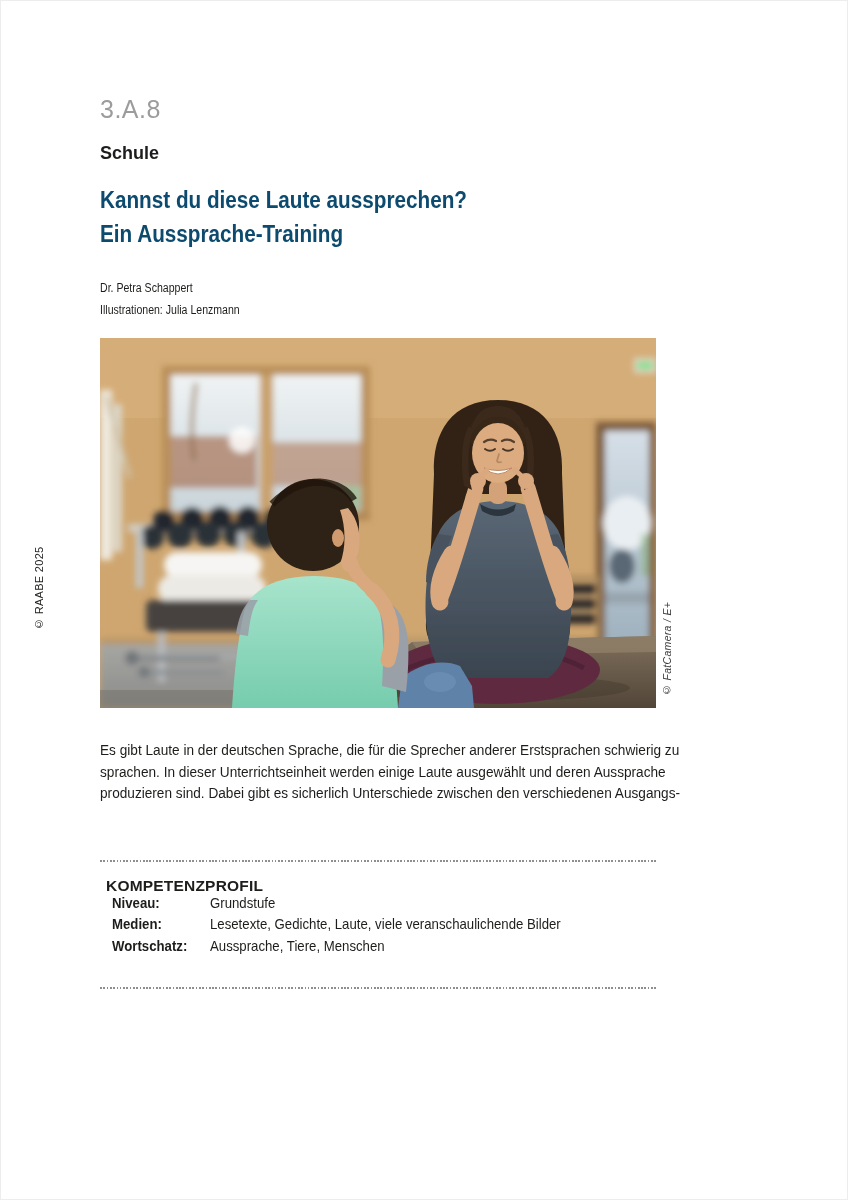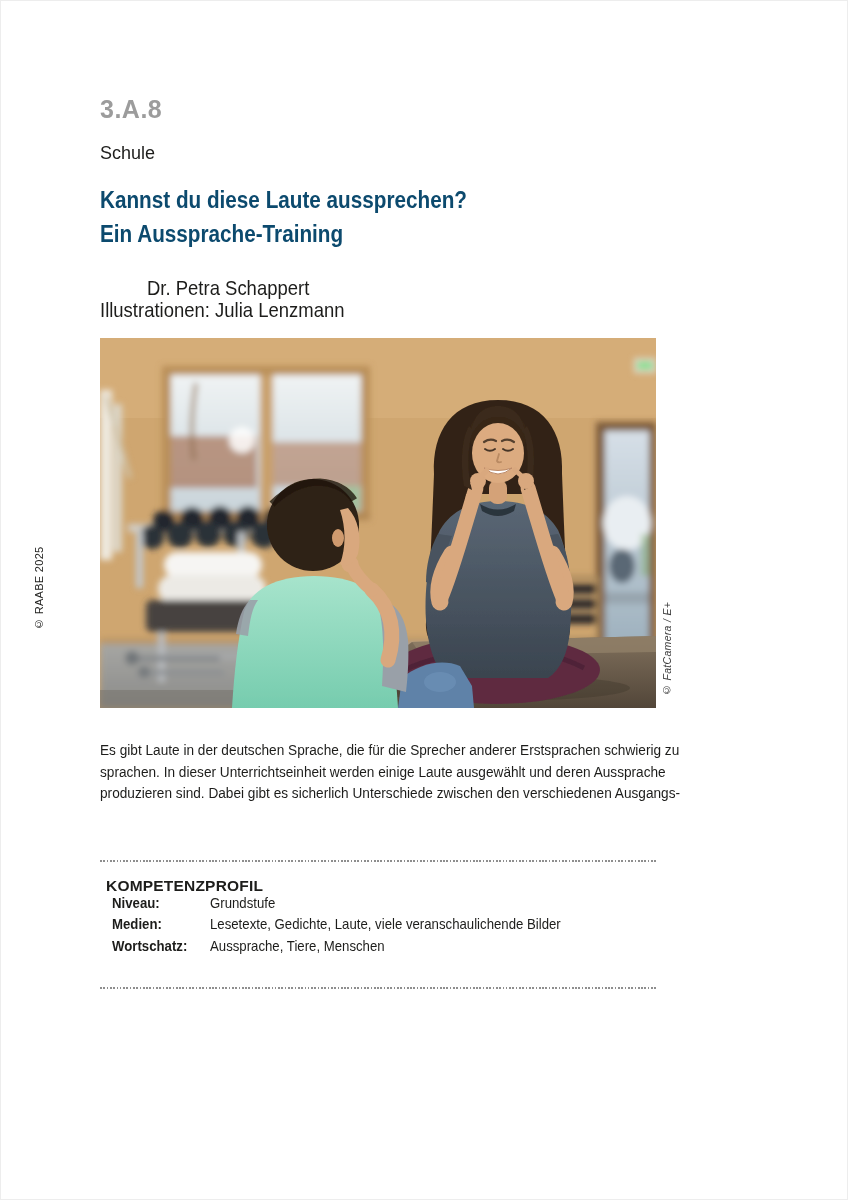--- a/index.html
+++ b/index.html
@@ -13,33 +13,33 @@
     color: #1d1d1b;
     overflow: hidden;
     box-shadow: inset 0 0 0 1px #ededed;
   }
   
   .cx  { display: inline-block; transform: scaleX(0.88); transform-origin: 0 50%; white-space: pre; }
   .cxt { display: inline-block; transform: scaleX(0.90); transform-origin: 0 50%; white-space: pre; }
 
   .unit-code {
     position: absolute; left: 100px; top: 95px;
-    font-size: 25px; font-weight: bold; color: #9c9c9c; letter-spacing: .5px;
+    font-size: 25px; font-weight: normal; color: #9c9c9c; letter-spacing: .5px;
   }
   .category {
     position: absolute; left: 100px; top: 143px;
-    font-size: 18px; color: #1d1d1b;
+    font-size: 18px; color: #1d1d1b; font-weight: bold;
   }
   .title {
     position: absolute; left: 100px; top: 184px;
     font-size: 23px; font-weight: bold; line-height: 33.5px; color: #0c4a6e;
   }
   .authors {
     position: absolute; left: 100px; top: 277px;
-    font-size: 21px; line-height: 22px; text-align: center;
+    font-size: 12px; line-height: 22px;
   }
   .photo-frame {
     position: absolute; left: 100px; top: 338px;
     width: 556px; height: 370px; overflow: hidden; background: #cfa670;
   }
   .photo-frame svg { display: block; width: 556px; height: 370px; }
 
   .vtext {
     writing-mode: vertical-rl;
     transform: rotate(180deg);

